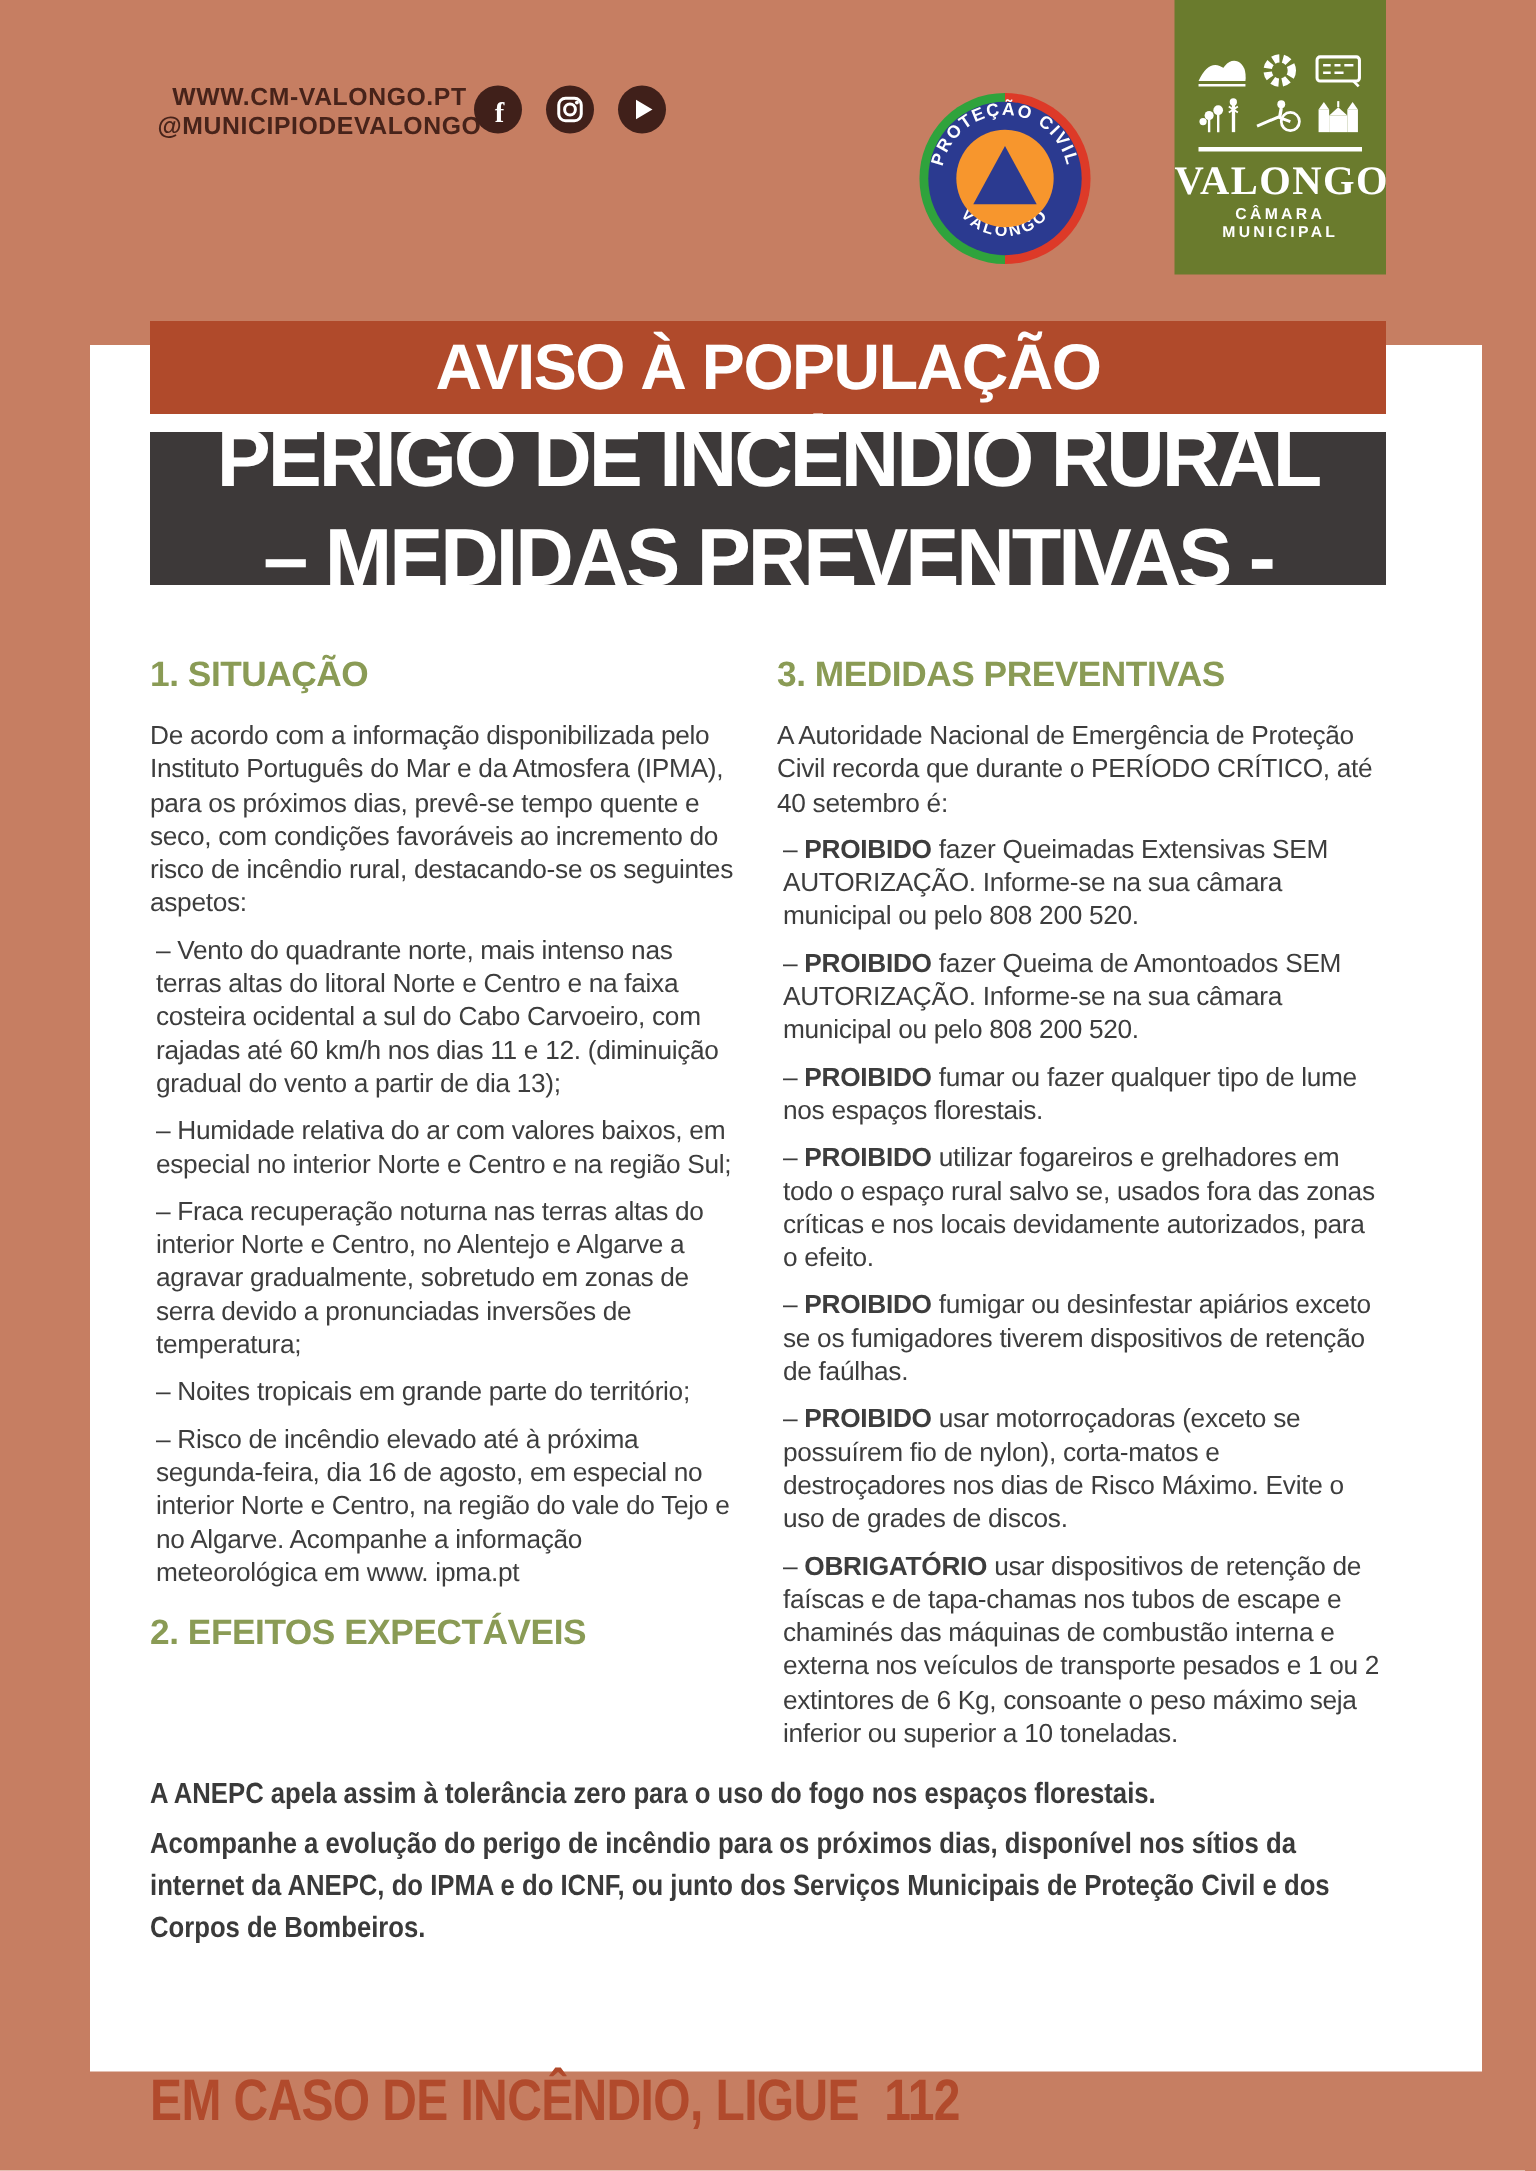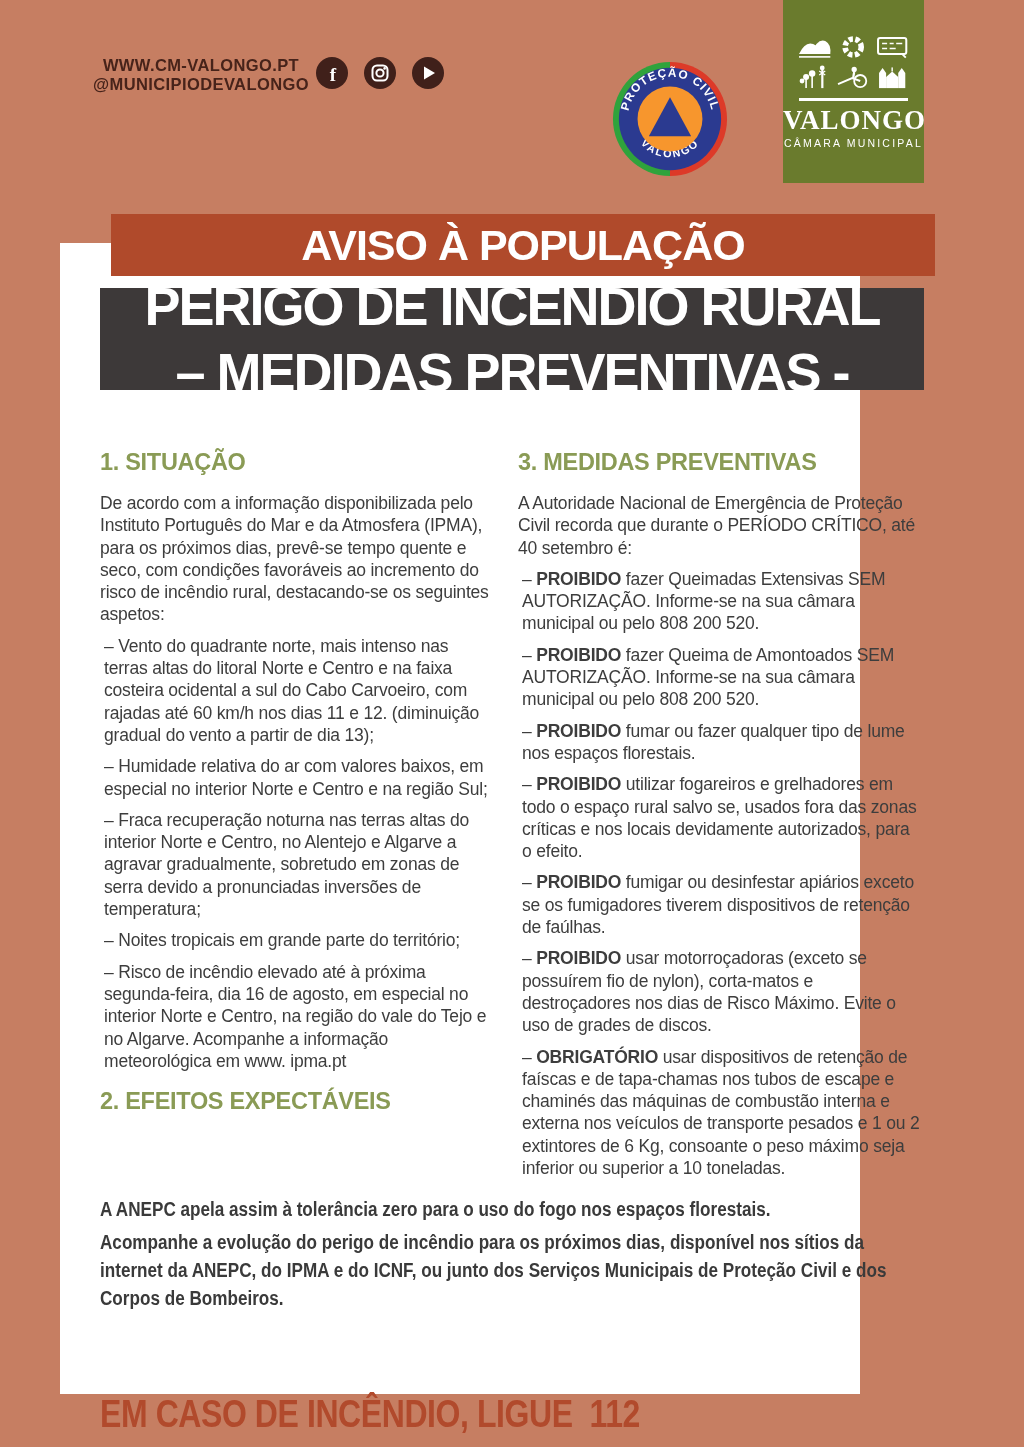--- a/index.html
+++ b/index.html
@@ -6,46 +6,46 @@
   html,body { margin:0; padding:0; }
   body {
     width:1024px; height:1447px;
     background:#c67e62;
     font-family:"Liberation Sans", sans-serif;
     position:relative;
     overflow:hidden;
   }
   
   .contact {
-    position:absolute; left:92px; top:56px; width:218px;
+    position:absolute; left:104px; top:56px; width:218px;
     text-align:center; color:#47231a; font-weight:bold;
     font-size:16.5px; line-height:19px; letter-spacing:.4px;
   }
   .social { position:absolute; left:316px; top:57px; display:flex; gap:16px; }
   .sicon {
     width:32px; height:32px; border-radius:50%;
     background:#40201a; display:flex; align-items:center; justify-content:center;
   }
   .pclogo { position:absolute; left:611px; top:60px; }
   .vlogo {
     position:absolute; left:783px; top:0; width:141px; height:183px;
     background:#6a7b2d; color:#fff; text-align:center;
   }
   .vicons { display:grid; grid-template-columns:repeat(3,1fr); gap:4px 2px; padding:34px 14px 0; }
   .vicons svg { width:100%; height:26px; display:block; }
   .vline { height:3px; background:#fff; margin:8px 16px 4px; }
   .vtitle { font-family:"Liberation Serif", serif; font-weight:bold; font-size:27px; letter-spacing:1px; line-height:30px; }
-  .vsub { font-size:10.5px; font-weight:normal; letter-spacing:2.2px; margin-top:2px; }
-  
-  .paper { position:absolute; left:60px; top:243px; width:800px; height:1151px; background:#ffffff; }
+  .vsub { font-size:10.5px; font-weight:bold; letter-spacing:2.2px; margin-top:2px; }
+  
+  .paper { position:absolute; left:60px; top:230px; width:928px; height:1151px; background:#ffffff; }
   
   .banner-alert {
     position:absolute; left:100px; top:214px; width:824px; height:62px;
     background:#b04a2b; color:#fff; display:flex; align-items:center; justify-content:center;
-    font-size:43px; font-weight:bold; letter-spacing:-1px;margin-left:11px;
+    font-size:43px; font-weight:bold; letter-spacing:-1px;
   }
   .banner-title {
     position:absolute; left:100px; top:288px; width:824px; height:102px;
     background:#3d3939; color:#fff; display:flex; flex-direction:column;
     align-items:center; justify-content:center;
     font-size:54px; font-weight:bold; letter-spacing:-2px; line-height:66px;
   }
   
   .columns {
     position:absolute; left:40px; top:206px; width:824px;

